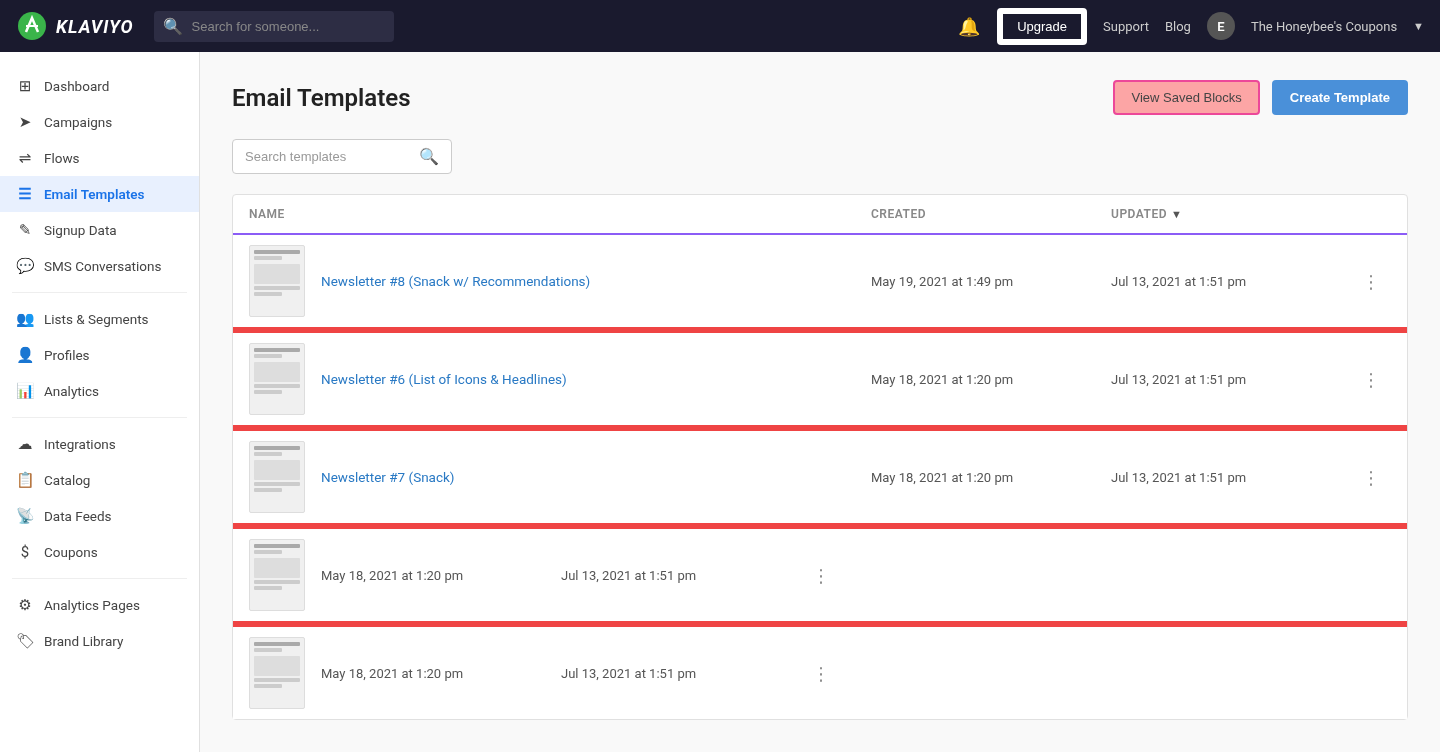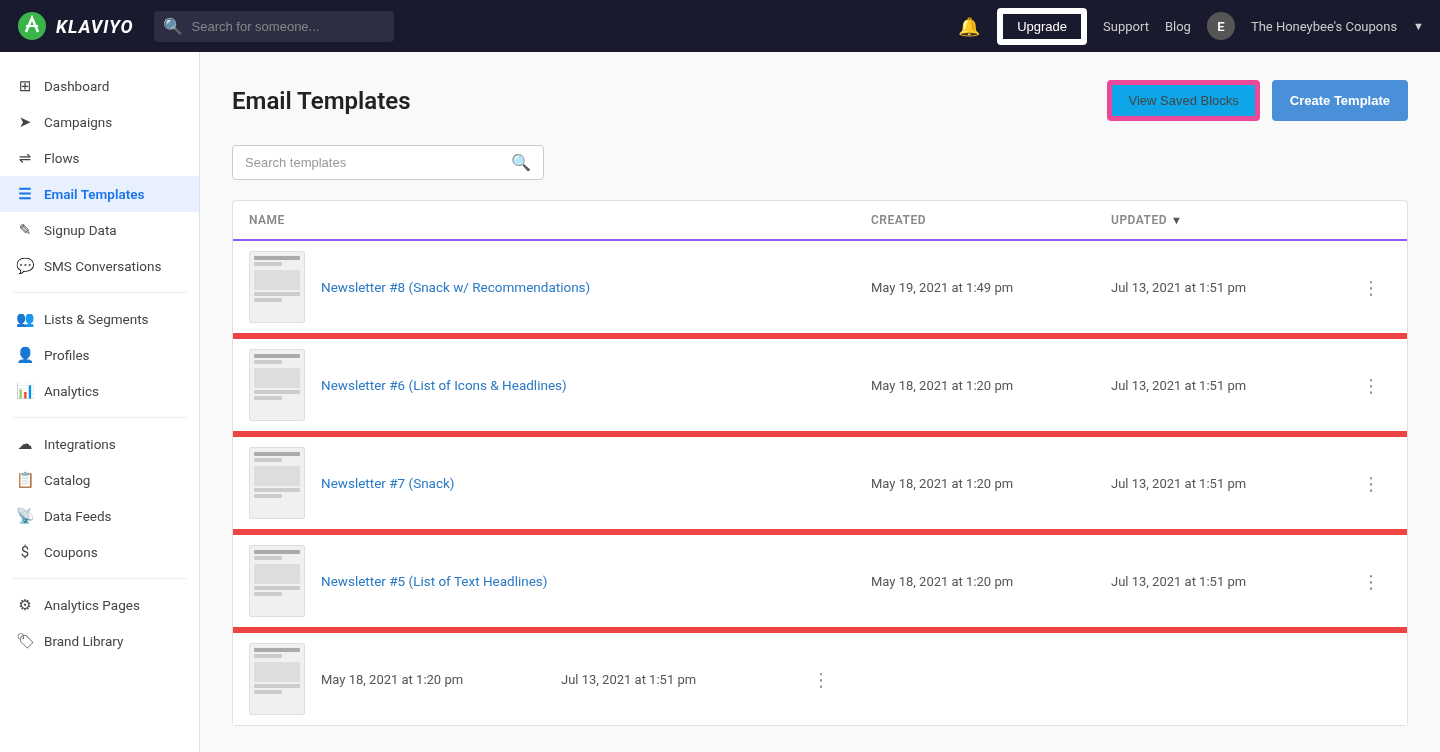--- a/index.html
+++ b/index.html
@@ -54,33 +54,33 @@
     .main {
       margin-left: 200px; margin-top: 52px; padding: 28px 32px; min-height: calc(100vh - 52px);
       background: #f9f9f9;
     }
     .page-header {
       display: flex; align-items: center; justify-content: space-between; margin-bottom: 24px;
     }
     .page-title { font-size: 24px; font-weight: 600; color: #222; }
     .header-actions { display: flex; gap: 12px; }
     .btn-secondary {
-      border: 5px solid #ec4899; background: #0ea5e9; color: #444; padding: 8px 16px;
+      border: 2px solid #ec4899; background: #fca5a5; color: #444; padding: 8px 16px;
       border-radius: 4px; font-size: 13px; cursor: pointer;
     }
     .btn-primary {
       background: #4a90d9; color: #fff; border: none; padding: 8px 18px;
       border-radius: 4px; font-size: 13px; cursor: pointer; font-weight: 600;
     }
 
     
     .template-search-wrap { margin-bottom: 20px; }
     .template-search {
       display: flex; align-items: center; border: 1px solid #ccc; border-radius: 4px;
-      background: #fff; padding: 7px 12px; gap: 8px; width: 312px;
+      background: #fff; padding: 7px 12px; gap: 8px; width: 220px;
     }
     .template-search input {
       border: none; outline: none; font-size: 13px; color: #555; width: 100%;
     }
     .template-search input::placeholder { color: #999; }
 
     
     .template-table { background: #fff; border: 1px solid #e0e0e0; border-radius: 4px; width: 100%; }
     .table-header {
       display: flex; align-items: center; padding: 12px 16px; border-bottom: 2px solid #8b5cf6;
@@ -287,21 +287,20 @@
     </div>
 
     <div class="template-row">
       <div class="template-thumb">
         <div class="thumb-line dark"></div>
         <div class="thumb-line short"></div>
         <div class="thumb-block"></div>
         <div class="thumb-line"></div>
         <div class="thumb-line short"></div>
       </div>
-      <a class="template-name col-name">Newsletter #5 (List of Text Headlines)</a>
       <div class="col-date">May 18, 2021 at 1:20 pm</div>
       <div class="col-date">Jul 13, 2021 at 1:51 pm</div>
       <div class="row-actions">⋮</div>
     </div>
 
     <div class="template-row">
       <div class="template-thumb">
         <div class="thumb-line dark"></div>
         <div class="thumb-line short"></div>
         <div class="thumb-block"></div>

